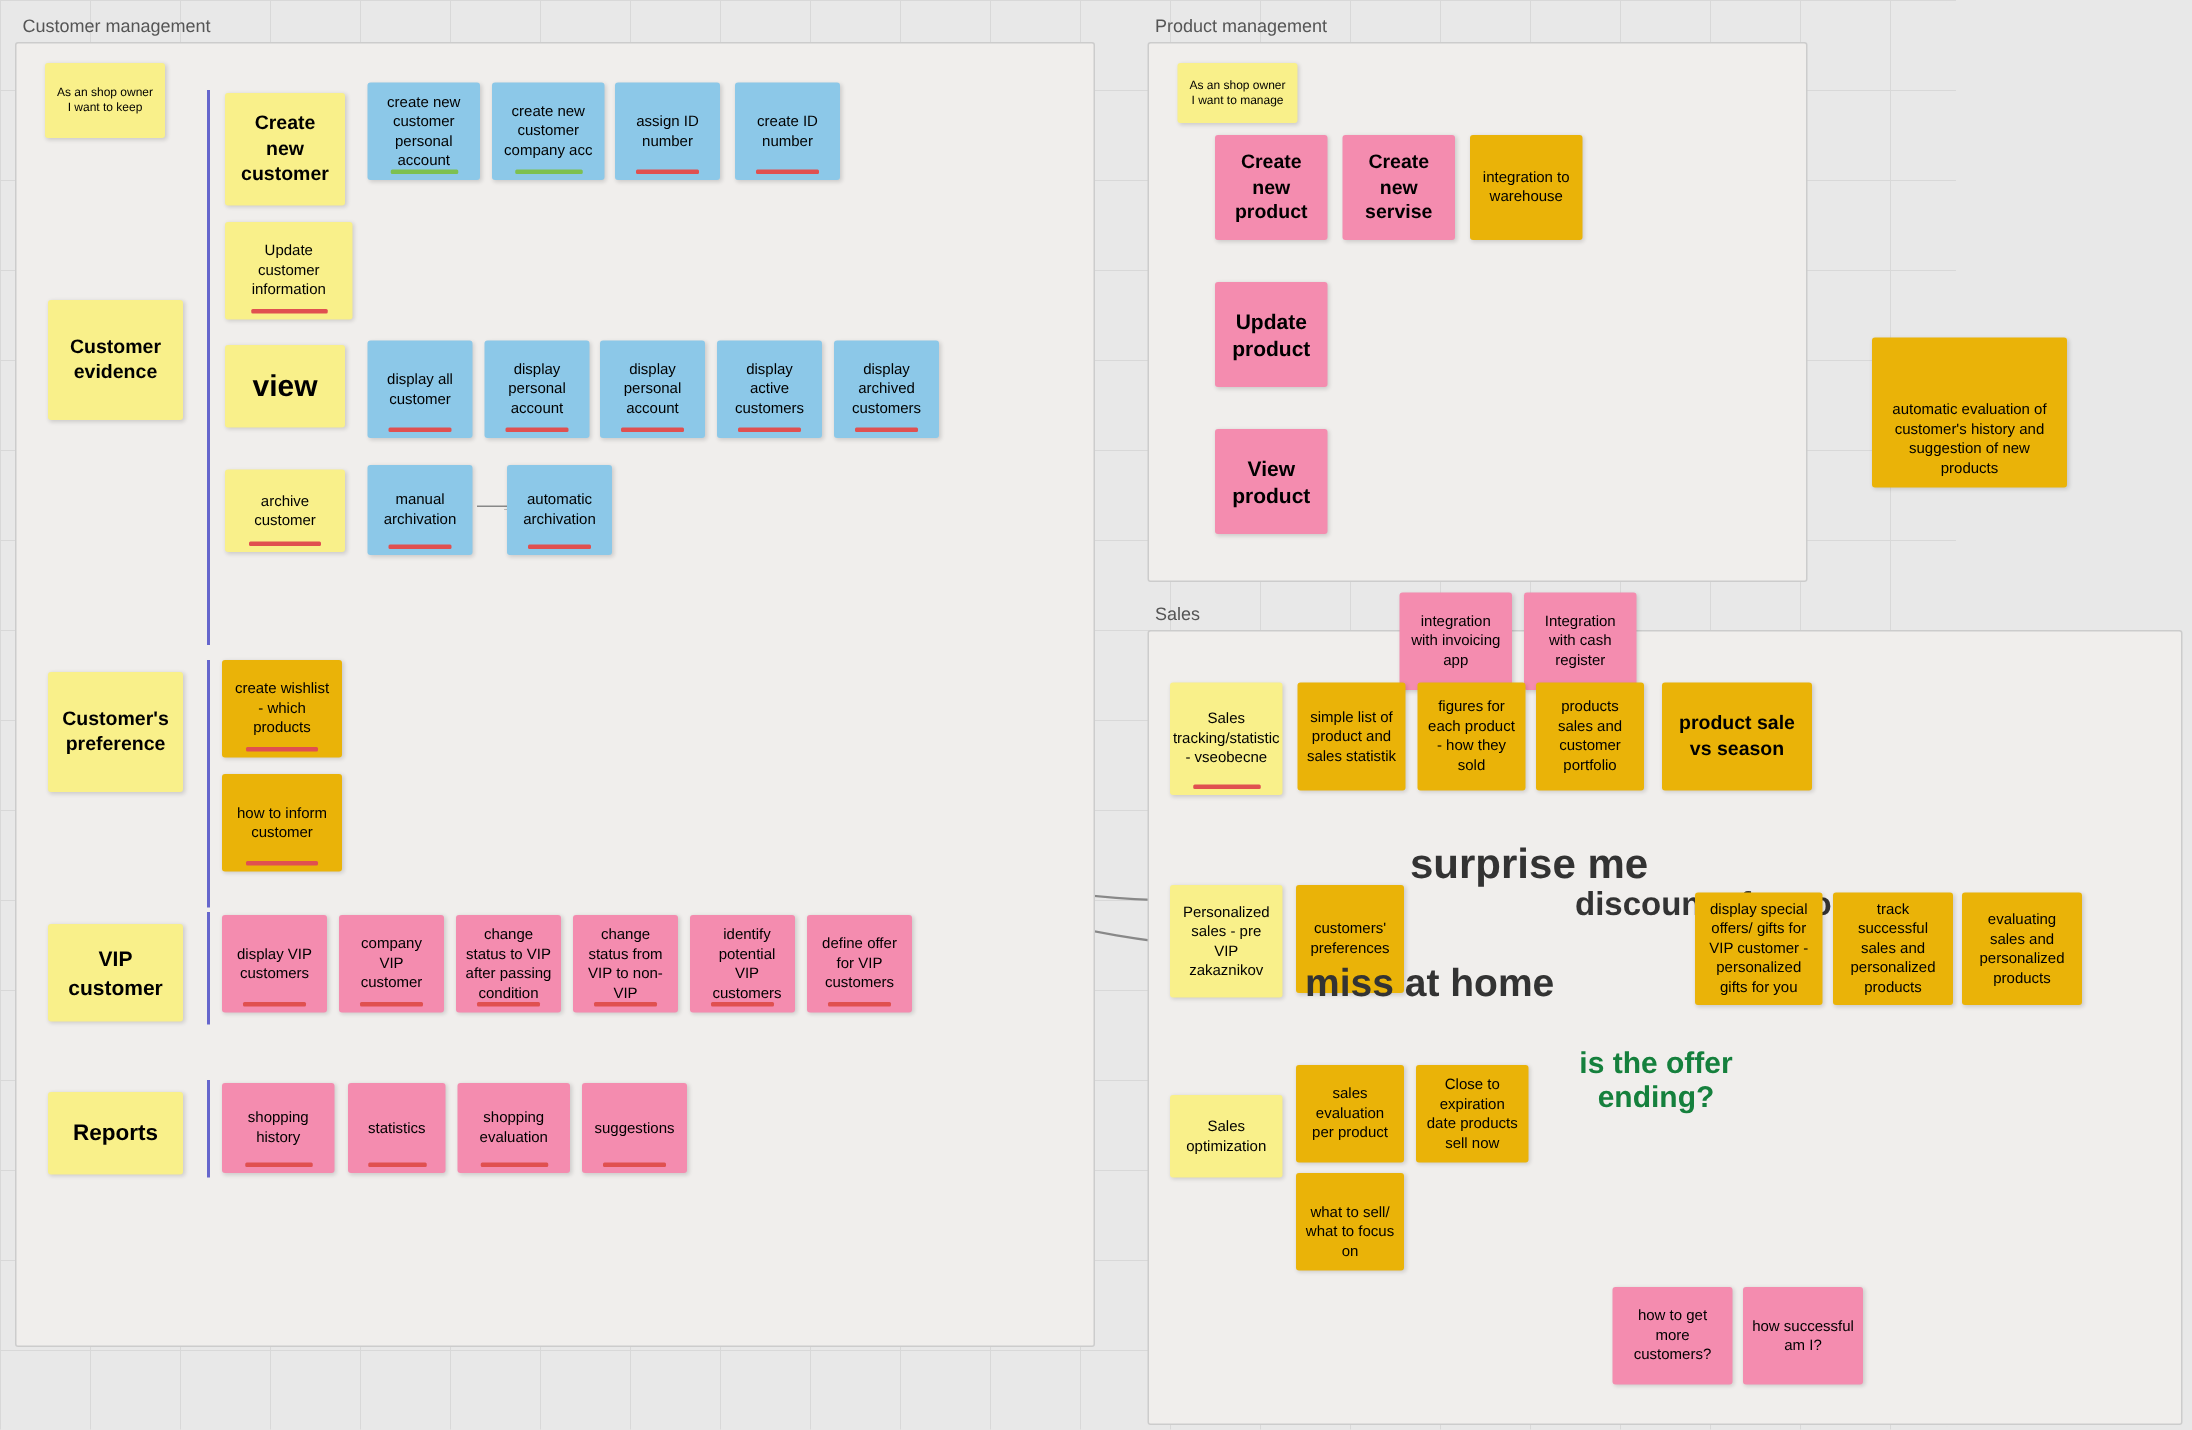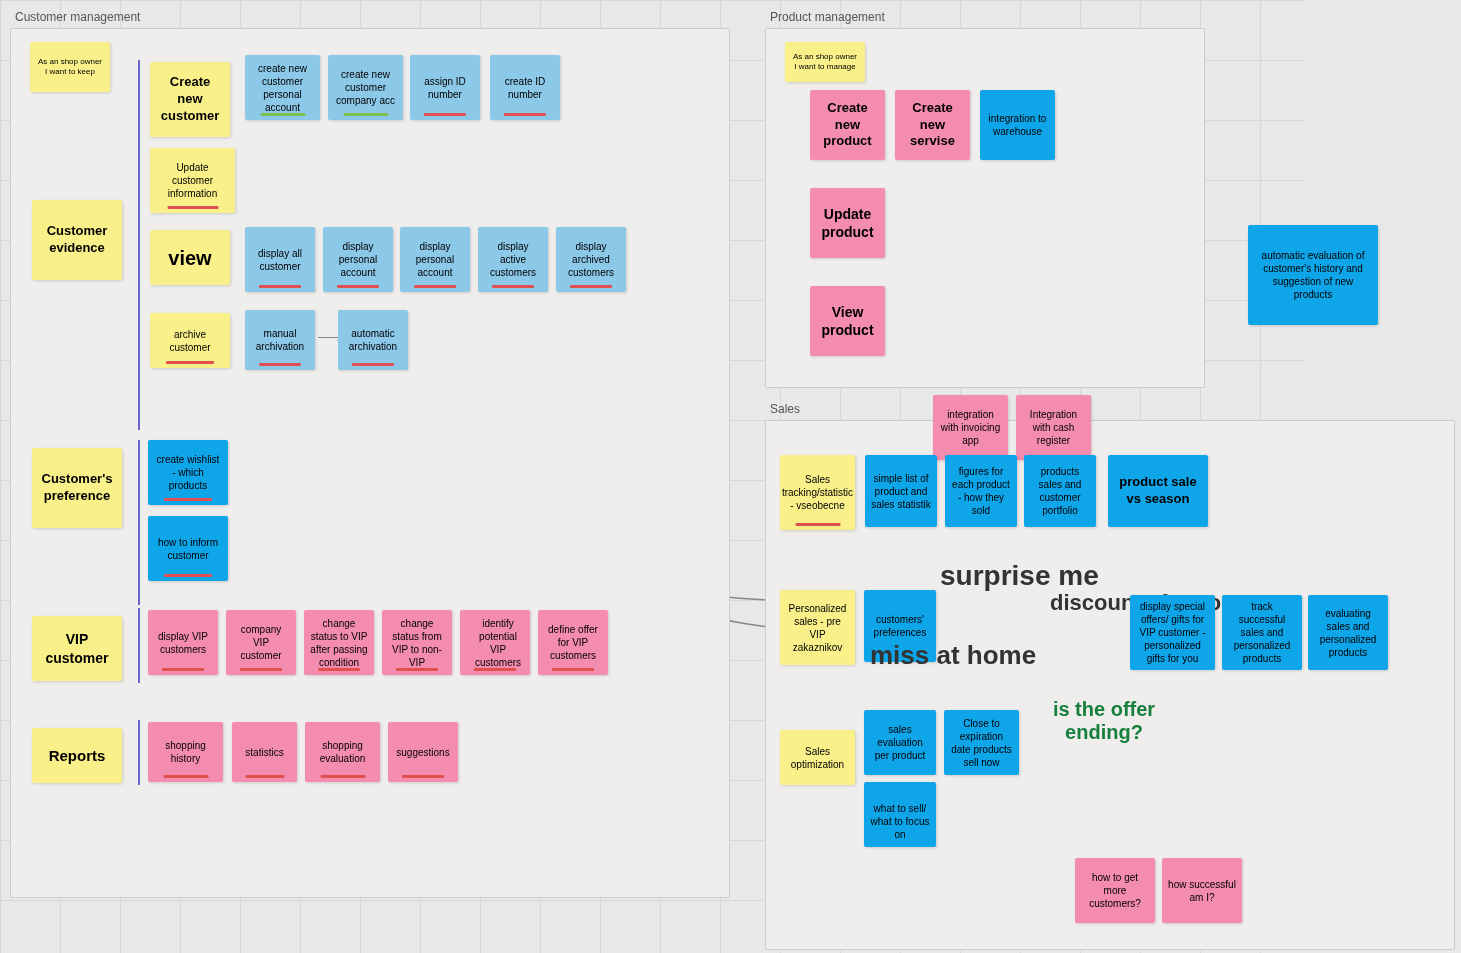--- a/index.html
+++ b/index.html
@@ -33,21 +33,21 @@
       padding: 6px;
       font-size: 10px;
       line-height: 1.3;
       font-weight: normal;
       border-radius: 2px;
       box-shadow: 1px 1px 3px rgba(0,0,0,0.15);
     }
     .sticky-yellow { background: #f9f08a; }
     .sticky-blue { background: #8cc8e8; }
     .sticky-pink { background: #f48caf; }
-    .sticky-green { background: #0ea5e9; }
+    .sticky-green { background: #eab308; }
 
     .sticky-bar {
       position: absolute;
       bottom: 4px;
       left: 50%;
       transform: translateX(-50%);
       width: 60%;
       height: 3px;
       background: #e05050;
       border-radius: 1px;
@@ -291,21 +291,21 @@
   </div>
 
   <div class="sticky sticky-green" style="left:980px; top:90px; width:75px; height:70px;">
     <span>integration to warehouse</span>
   </div>
 
   <div class="sticky sticky-pink" style="left:810px; top:188px; width:75px; height:70px; font-size:14px; font-weight:bold;">
     <span>Update product</span>
   </div>
 
-  <div class="sticky sticky-green" style="left:1248px; top:225px; width:130px; height:100px;">
+  <div class="sticky sticky-green" style="left:1248px; top:225px; width:130px; height:100px;align-items:flex-end;">
     <span>automatic evaluation of customer's history and suggestion of new products</span>
   </div>
 
   <div class="sticky sticky-pink" style="left:810px; top:286px; width:75px; height:70px; font-size:14px; font-weight:bold;">
     <span>View product</span>
   </div>
 
   <div class="section-label" style="left:770px; top:402px;">Sales</div>
 
   <div class="panel" style="left:765px; top:420px; width:690px; height:530px;"></div>

